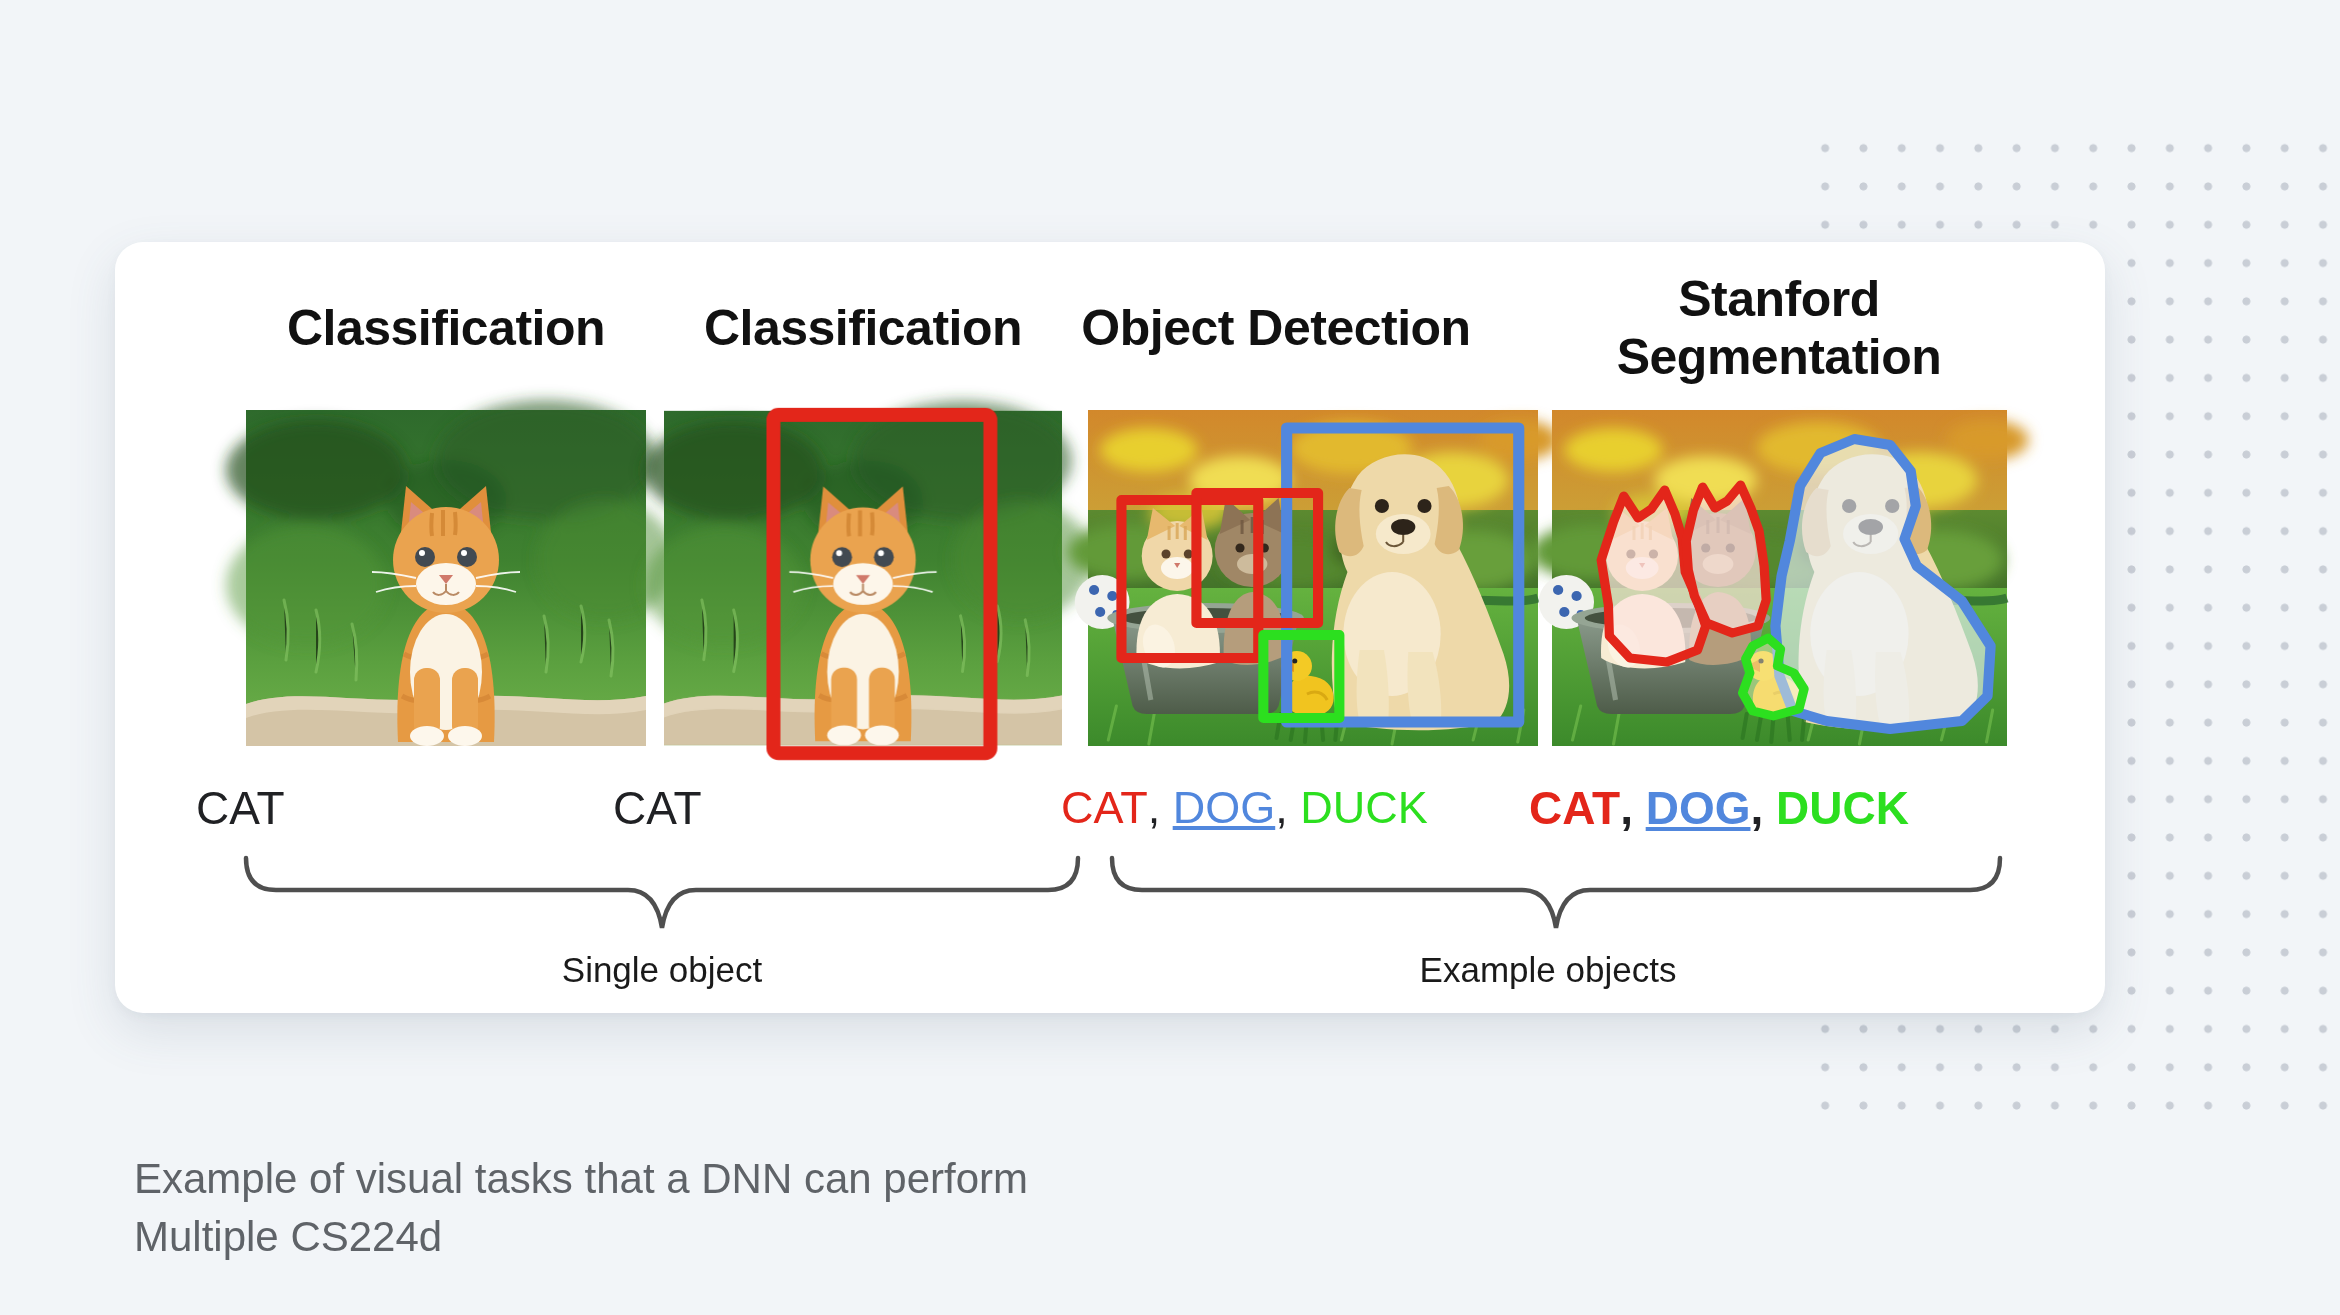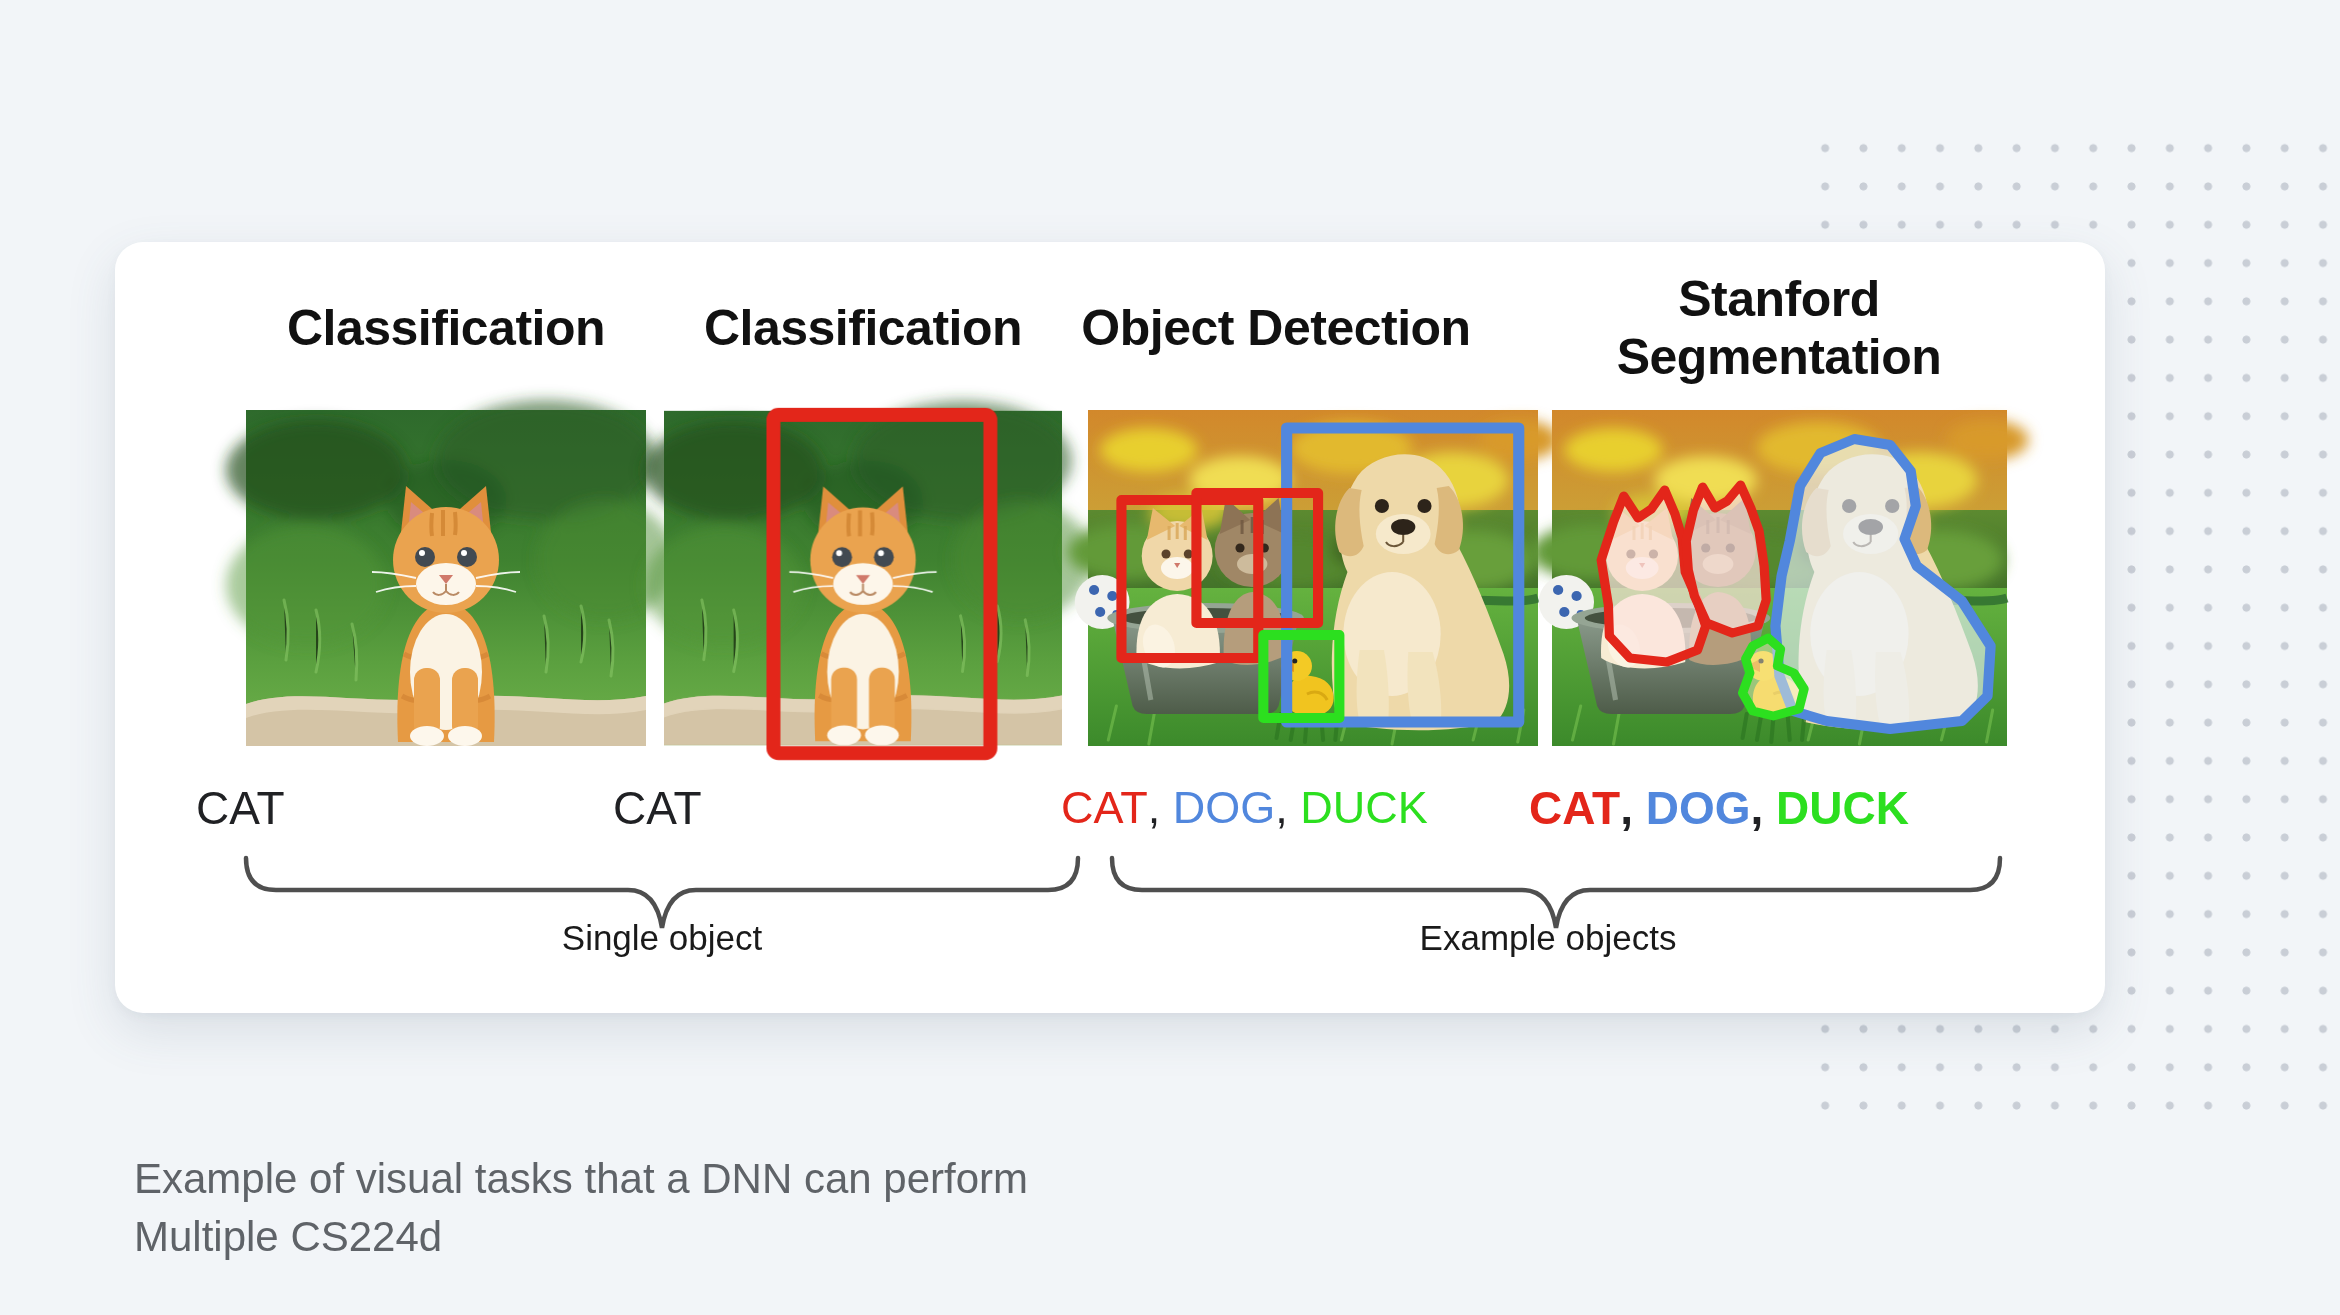--- a/index.html
+++ b/index.html
@@ -39,29 +39,29 @@
   .img-wrap svg { display:block; overflow:visible; }
 
   .img-label {
     position:absolute; top:778px; height:60px; width:500px;
     display:flex; align-items:center; justify-content:flex-start;
     font-size:46px; color:var(--label_text,#202124); white-space:pre; z-index:2;
   }
   .img-label.detect { font-size:45px; }
   .img-label.segm   { font-size:46px; font-weight:600; }
   .text-red   { color:var(--red,#e3261a); }
-  .text-blue  { color:var(--blue,#5187dd); }
+  .text-blue  { color:var(--blue,#5187dd);text-decoration:underline; }
   .text-green { color:var(--green,#2cdf1f); }
   .text-dark  { color:var(--label_text,#202124); }
 
   .braces { position:absolute; left:115px; top:845px; width:1990px; height:115px; z-index:2; }
   .braces path { stroke:var(--brace,#4f4f4f); stroke-width:4.5; fill:none; stroke-linecap:round; }
 
   .group-label {
-    position:absolute; top:916px; width:500px; height:44px;
+    position:absolute; top:948px; width:500px; height:44px;
     display:flex; align-items:center; justify-content:center;
     font-size:35px; color:#1a1a1a; z-index:2;
   }
 
   .caption {
     position:absolute; left:134px; top:1150px; z-index:1;
     font-size:42px; line-height:58px; color:var(--caption_text,#5f6368);
   }
 
   

